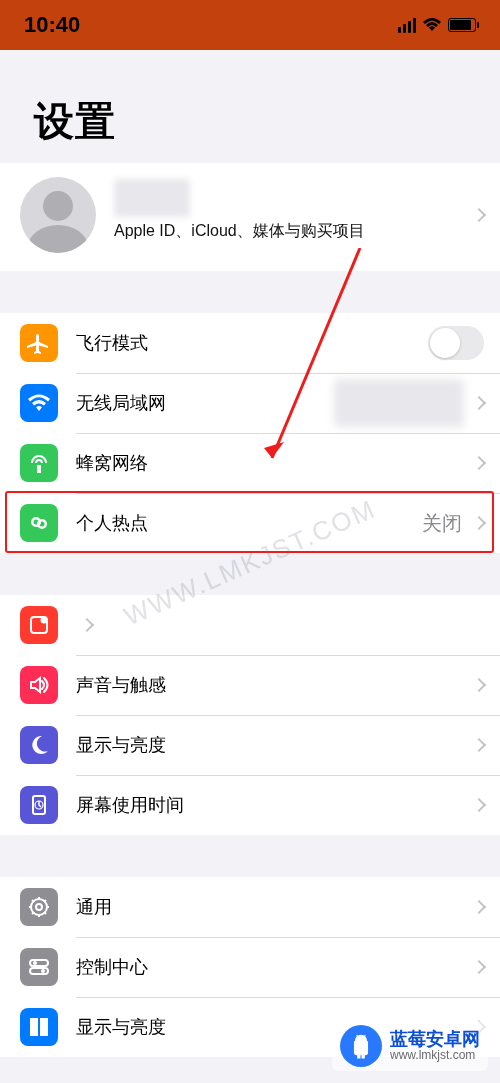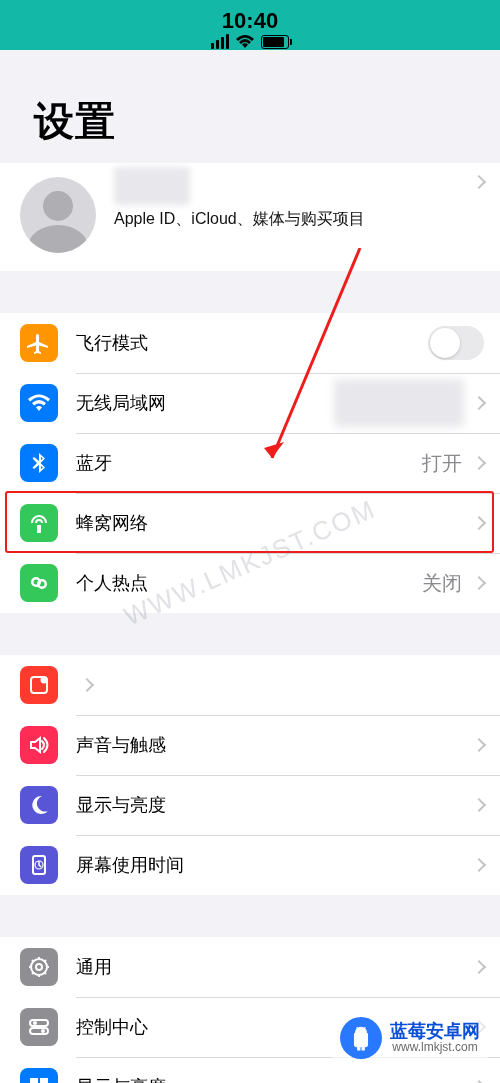--- a/index.html
+++ b/index.html
@@ -8,24 +8,23 @@
       background: #f2f2f7;
       width: 500px;
       height: 1083px;
       overflow: hidden;
       position: relative;
     }
     .status-bar {
       display: flex;
       justify-content: space-between;
       align-items: center;
-      padding: 8px 24px;
+      padding: 19px 24px;
       height: 50px;
-      background: #14b8a6;
-      flex-direction: column;
+      background: #c2410c;
     }
     .status-time { font-size: 22px; font-weight: 600; }
     .status-icons { display: flex; gap: 6px; align-items: center; }
     .signal-bars { display: flex; gap: 2px; align-items: flex-end; }
     .signal-bars span { width: 3px; background: #000; border-radius: 1px; }
     .signal-bars span:nth-child(1) { height: 6px; }
     .signal-bars span:nth-child(2) { height: 9px; }
     .signal-bars span:nth-child(3) { height: 12px; }
     .signal-bars span:nth-child(4) { height: 15px; }
     .wifi-icon { width: 20px; height: 14px; }
@@ -38,21 +37,21 @@
       font-weight: 700;
       padding: 44px 24px 14px;
       letter-spacing: 1px;
       margin-left: 10px;
     }
 
     .section { background: #fff; margin-bottom: 42px; }
 
     .profile-row {
       display: flex;
-      align-items: flex-start;
+      align-items: center;
       padding: 14px 16px 18px 20px;
       background: #fff;
       position: relative;
     }
     .avatar {
       width: 76px; height: 76px; border-radius: 50%;
       background: #d8d8dc; margin-right: 18px; flex-shrink: 0;
       position: relative; overflow: hidden;
     }
     .avatar::before {
@@ -125,23 +124,23 @@
 
     .highlight-box {
       position: absolute;
       border: 2.5px solid #ef1c1c;
       pointer-events: none;
       border-radius: 3px;
     }
     .arrow-svg { position: absolute; pointer-events: none; }
 
     .watermark-logo {
-      position: absolute; right: 12px; bottom: 20px;
+      position: absolute; right: 12px; bottom: 12px;
       display: flex; align-items: center; gap: 8px;
-      background: rgba(255,255,255,0.6); padding: 4px 8px; border-radius: 6px; text-align: center;
+      background: rgba(255,255,255,0.6); padding: 4px 8px; border-radius: 6px;
     }
     .logo-android {
       width: 42px; height: 42px; background: #2879ff; border-radius: 50%;
       display: flex; align-items: center; justify-content: center; color: #fff;
       font-size: 22px;
     }
     .wm-text { display: flex; flex-direction: column; line-height: 1.15; }
     .wm-title { font-size: 18px; font-weight: 700; color: #0a4fd6; }
     .wm-url { font-size: 12px; color: #6a6a6f; }
 
@@ -201,30 +200,20 @@
     <div class="row-icon ic-blue">
       <svg class="inner-icon" viewBox="0 0 24 24">
           <path d="M12 20l-3-3.8q3-2.4 6 0zM5 12q7-6 14 0l-2 2.5q-5-4-10 0zM1 8q11-9 22 0l-2 2.5Q12 2 3 10.5z" fill="#fff"></path>
         </svg>
     </div>
     <div class="row-label">无线局域网</div>
     <div class="wifi-blur"></div>
     <div class="chevron"></div>
   </div>
   <div class="row">
-    <div class="row-icon ic-blue">
-      <svg class="inner-icon" viewBox="0 0 24 24">
-          <path d="M12 2v8L7 6l-1.5 1.5L10 12l-4.5 4.5L7 18l5-4v8l6-5.5L13.5 12 18 7.5 12 2zm2 4l2 1.5L14 9V6zm0 12v-3l2 1.5L14 18z" fill="#fff"></path>
-        </svg>
-    </div>
-    <div class="row-label">蓝牙</div>
-    <div class="row-value">打开</div>
-    <div class="chevron"></div>
-  </div>
-  <div class="row">
     <div class="row-icon ic-green">
       <svg class="inner-icon" viewBox="0 0 24 24">
           <path d="M12 8a4 4 0 0 1 4 4h-2a2 2 0 0 0-4 0H8a4 4 0 0 1 4-4zm0-4a8 8 0 0 1 8 8h-2a6 6 0 0 0-12 0H4a8 8 0 0 1 8-8zm-2 10h4v8h-4z" fill="#fff"></path>
         </svg>
     </div>
     <div class="row-label">蜂窝网络</div>
     <div class="chevron"></div>
   </div>
   <div class="row">
     <div class="row-icon ic-green2">

